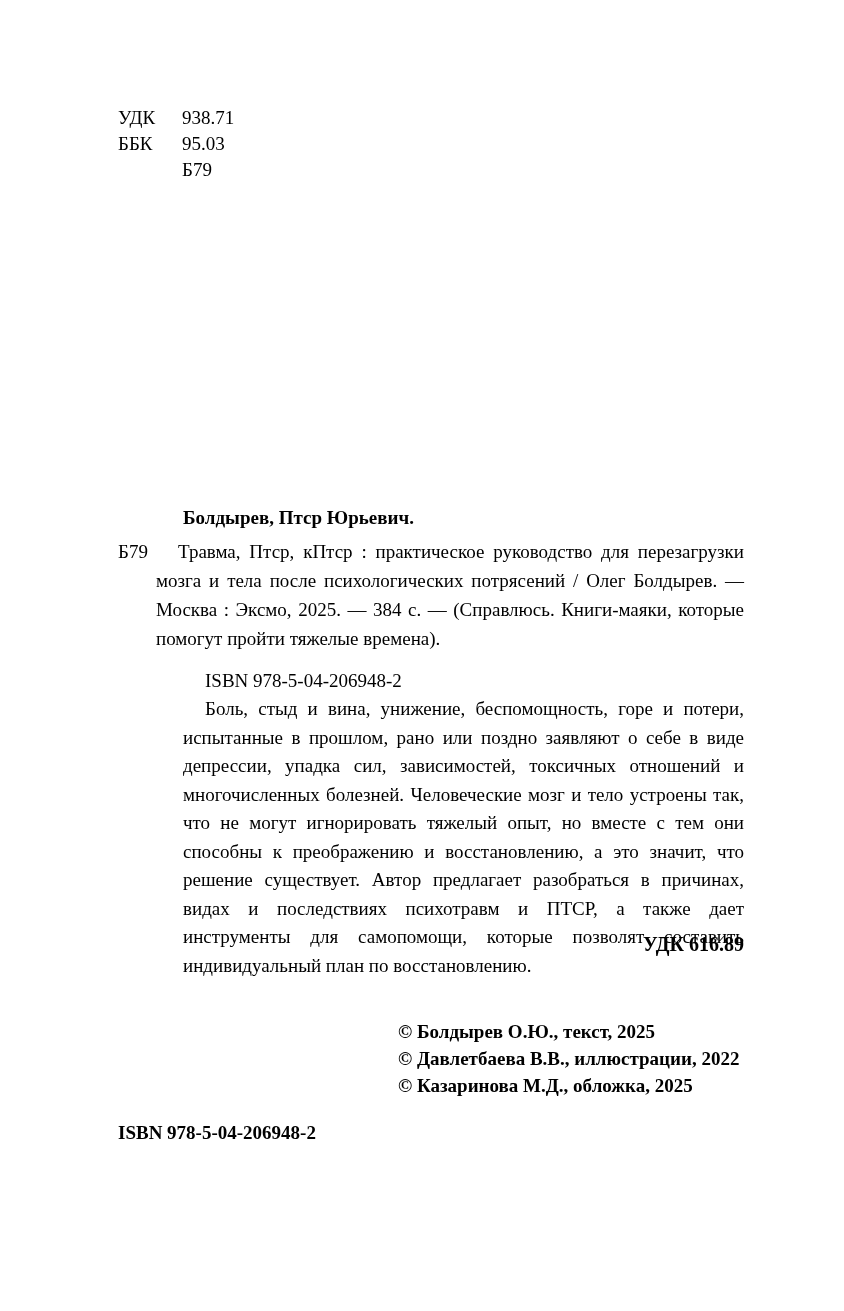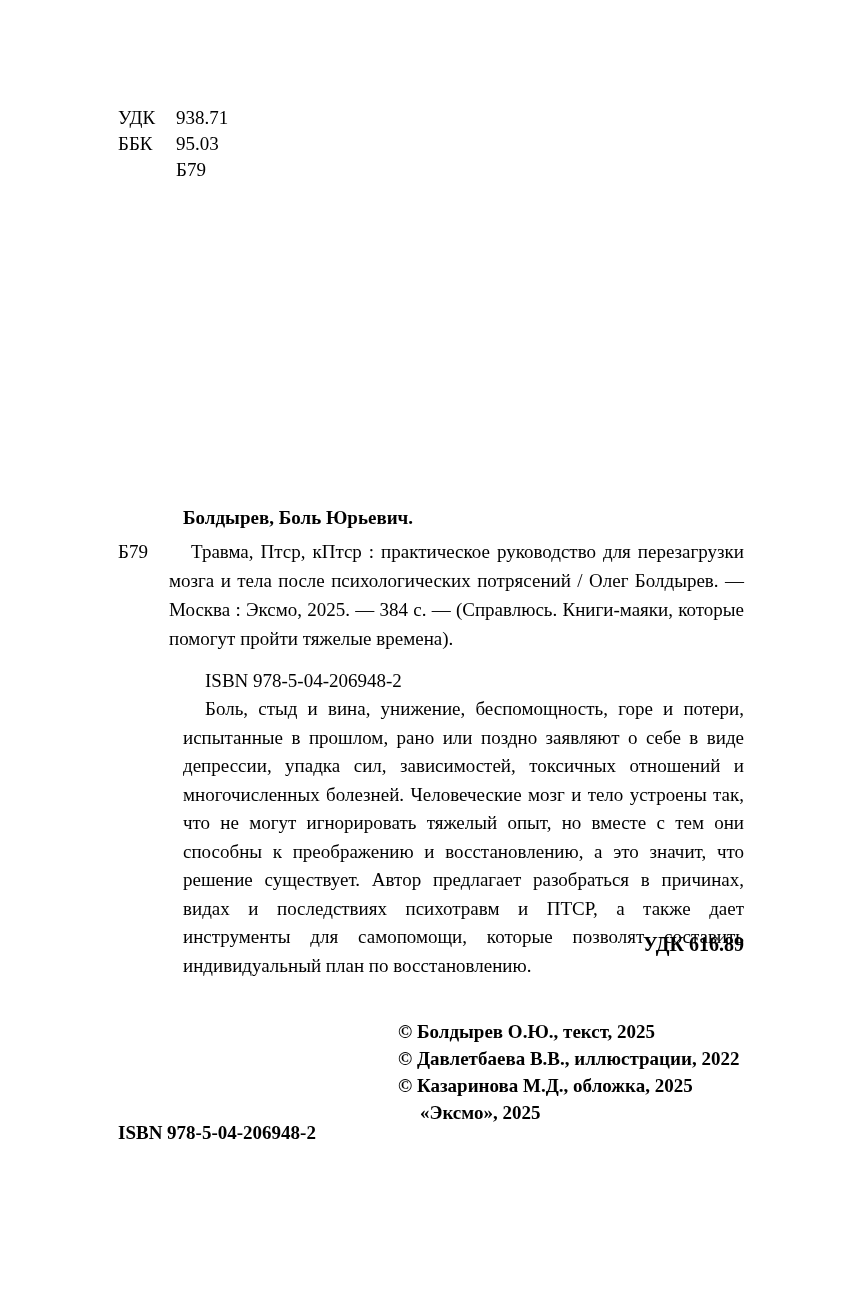--- a/index.html
+++ b/index.html
@@ -26,20 +26,21 @@
   .udk-block {
     position: absolute;
     left: 118px;
     top: 105px;
     font-size: 19px;
     line-height: 26px;
   }
   .udk-row {
     display: flex;
     white-space: pre;
+    gap: 6px;
   }
   .udk-label {
     display: inline-block;
     width: 58px;
   }
   .udk-value {
     display: inline-block;
   }
   .udk-row.indent .udk-label {
     width: 58px;
@@ -63,21 +64,21 @@
     margin-top: 6px;
   }
   .shelfmark {
     position: absolute;
     left: 0;
     top: 0;
     font-size: 19px;
     line-height: 29px;
   }
   .desc {
-    margin-left: 51px;
+    margin-left: 38px;
     font-size: 19px;
     line-height: 29px;
     text-align: justify;
     text-justify: inter-word;
     text-indent: 22px;
     hyphens: manual;
   }
   .isbn-inner {
     margin-left: 65px;
     margin-top: 14px;
@@ -147,35 +148,34 @@
       <span class="udk-label">ББК</span>
       <span class="udk-value">95.03</span>
     </div>
     <div class="udk-row indent">
       <span class="udk-label"></span>
       <span class="udk-value">Б79</span>
     </div>
   </div>
 
   <div class="card">
-    <div class="author-line">Болдырев, Боль Юрьевич.</div>
+    <div class="author-line">Болдырев, Птср Юрьевич.</div>
     <div class="desc-wrap">
       <span class="shelfmark">Б79</span>
       <div class="desc">Травма, Птср, кПтср : практическое руководство для перезагрузки мозга и тела после психологических потрясений / Олег Болдырев. — Москва : Эксмо, 2025. — 384 с. — (Справлюсь. Книги-маяки, которые помогут пройти тяжелые времена).</div>
     </div>
     <div class="isbn-inner">ISBN 978-5-04-206948-2</div>
     <div class="annotation">Боль, стыд и вина, унижение, беспомощность, горе и потери, испытанные в прошлом, рано или поздно заявляют о себе в виде депрессии, упадка сил, зависимостей, токсичных отношений и многочисленных болезней. Человеческие мозг и тело устроены так, что не могут игнорировать тяжелый опыт, но вместе с тем они способны к преображению и восстановлению, а это значит, что решение существует. Автор предлагает разобраться в причинах, видах и последствиях психотравм и ПТСР, а также дает инструменты для самопомощи, которые позволят составить индивидуальный план по восстановлению.</div>
   </div>
 
   <div class="codes">
     <div>УДК 616.89</div>
   </div>
 
   <div class="copyright">
     <div class="cline">© Болдырев О.Ю., текст, 2025</div>
     <div class="cline">© Давлетбаева В.В., иллюстрации, 2022</div>
     <div class="cline">© Казаринова М.Д., обложка, 2025</div>
-    <div class="cline cont">«Эксмо», 2025</div>
   </div>
 
   <div class="isbn-bottom">ISBN 978-5-04-206948-2</div>
 
 </div>
 
 </body></html>

